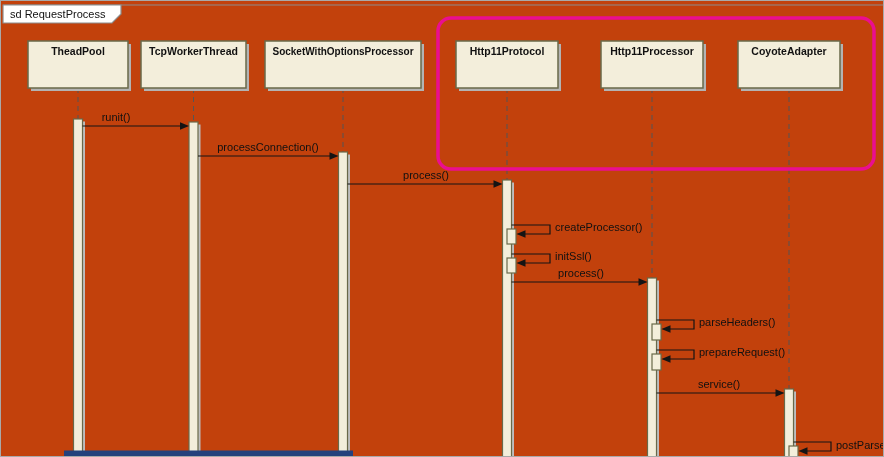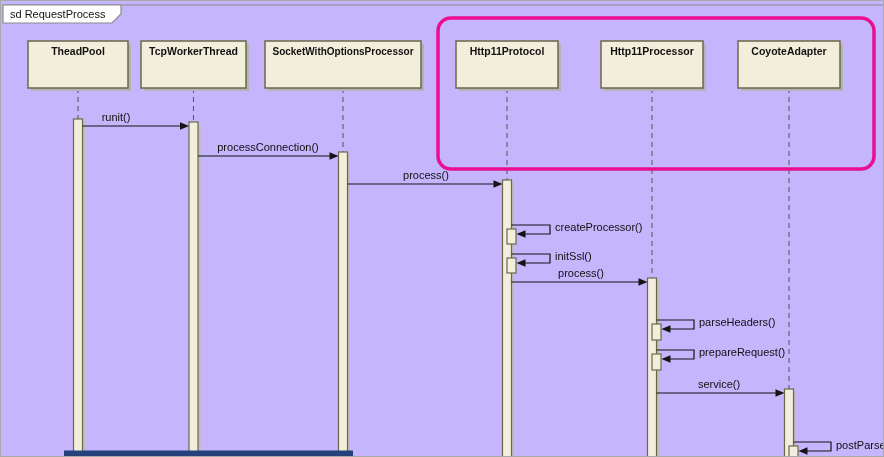--- a/index.html
+++ b/index.html
@@ -1,17 +1,17 @@
 <!DOCTYPE html>
 <html><head>
 <meta charset="utf-8">
 <style>
   body { margin:0; background:#e8e8e8; }
   .screen {
-    width:884px; height:457px; position:relative; background:#c4b5fd;
+    width:884px; height:457px; position:relative; background:#c2410c;
     border:1px solid #a9a9a9; box-sizing:border-box; overflow:hidden;
     font-family:"Liberation Sans", sans-serif;
   }
   svg { position:absolute; left:0; top:0; }
   .t         { font-family:"Liberation Sans", sans-serif; fill:#111111; }
   .lname     { font-size:10.5px; font-weight:bold; text-anchor:middle; }
   .lname-sm  { font-size:10px; }
   .mlabel    { font-size:11px; }
   .mid       { text-anchor:middle; }
   .frametitle{ font-size:11px; }

